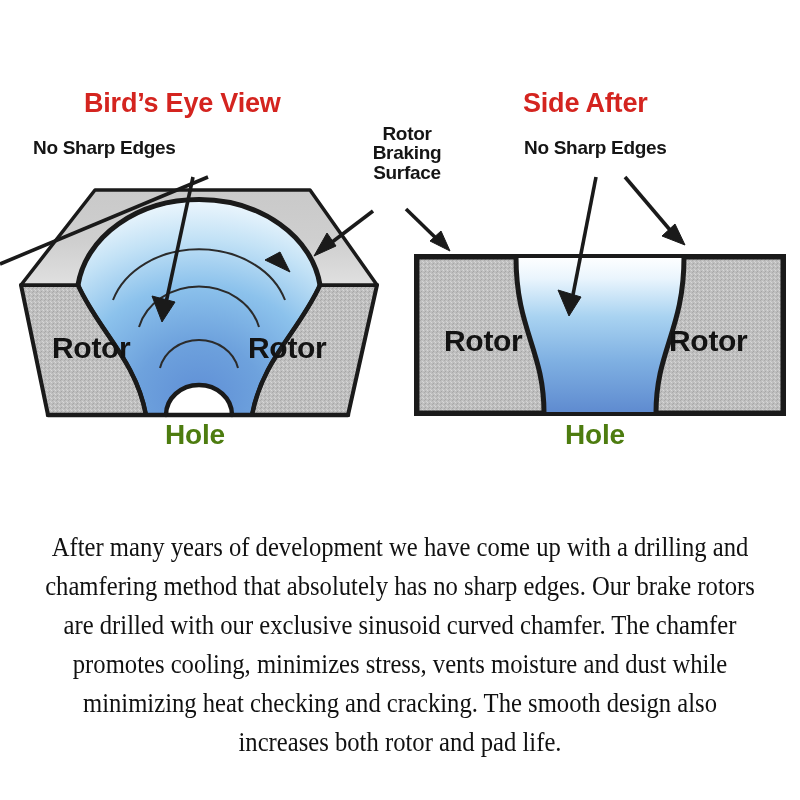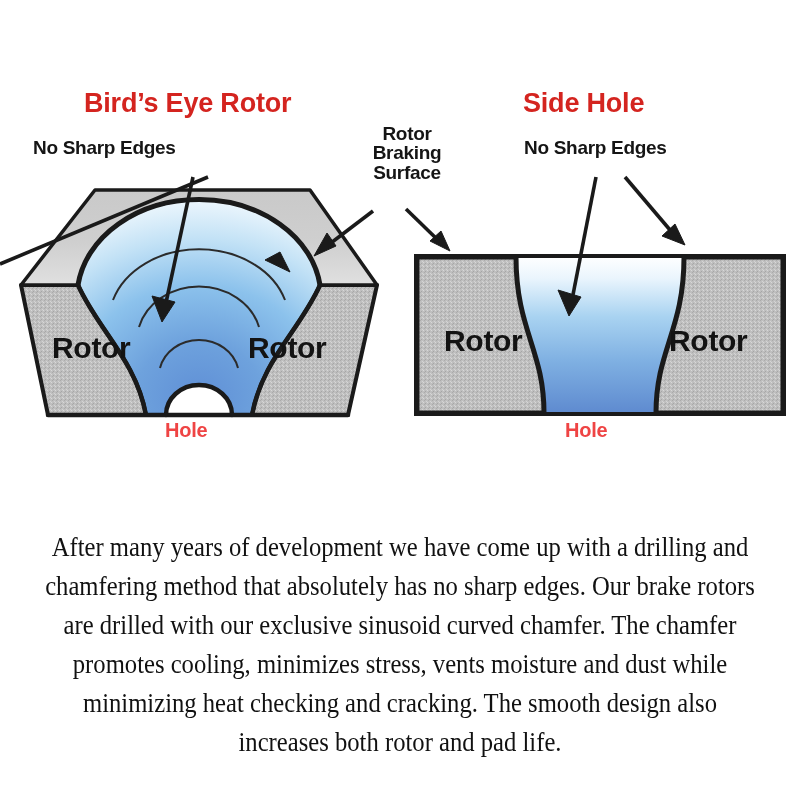--- a/index.html
+++ b/index.html
@@ -55,23 +55,23 @@
     font-weight: bold;
     font-size: 30px;
     letter-spacing: -0.3px;
     color: #131313;
     white-space: nowrap;
   }
   .hole-word {
     position: absolute;
     font-family: "Liberation Sans", sans-serif;
     font-weight: bold;
-    font-size: 20px;
+    font-size: 28px;
     letter-spacing: -0.2px;
-    color: #ef4444;
+    color: #4d7c0f;
     white-space: nowrap;
   }
   #paragraph {
     position: absolute;
     left: 8px;
     top: 528px;
     width: 784px;
     font-family: "Liberation Serif", serif;
     font-size: 26.5px;
     line-height: 1.47;
@@ -191,29 +191,29 @@
       <polygon points="450,251 430,241 441,231" stroke-width="1"></polygon>
 
       <line x1="596" y1="177" x2="571" y2="305"></line>
       <polygon points="569,316 558,290 581,297" stroke-width="1"></polygon>
 
       <line x1="625" y1="177" x2="676" y2="237"></line>
       <polygon points="685,245 662,236 675,224" stroke-width="1"></polygon>
     </g>
   </svg>
 
-  <div class="title-red" style="left:84px; top:88px;">Bird’s Eye Rotor</div>
+  <div class="title-red" style="left:84px; top:88px;">Bird’s Eye View</div>
 
   <div class="label-black" style="left:33px; top:137px;">No Sharp Edges</div>
 
   <div class="label-black multiline" style="left:344px; top:124px; width:126px;">Rotor
 Braking
 Surface</div>
 
-  <div class="title-red" style="left:523px; top:88px;">Side Hole</div>
+  <div class="title-red" style="left:523px; top:88px;">Side After</div>
 
   <div class="label-black" style="left:524px; top:137px;">No Sharp Edges</div>
 
   <div class="rotor-word" style="left:52px; top:331px;">Rotor</div>
 
   <div class="rotor-word" style="left:248px; top:331px;">Rotor</div>
 
   <div class="hole-word" style="left:165px; top:419px;">Hole</div>
 
   <div class="rotor-word" style="left:444px; top:324px;">Rotor</div>

